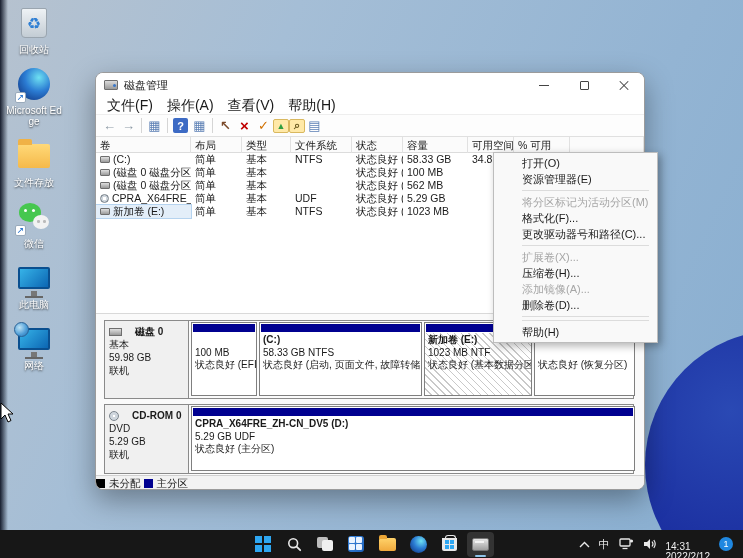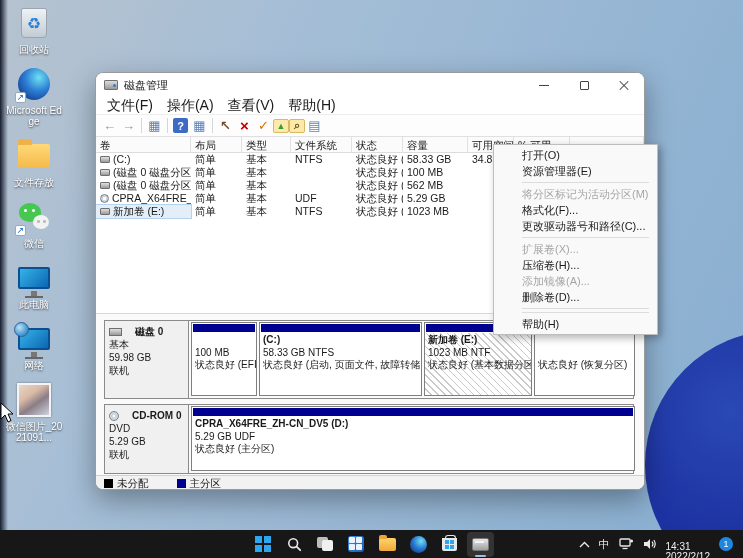--- a/index.html
+++ b/index.html
@@ -89,26 +89,26 @@
   .ginfo .gic-drive { width:13px; height:8px; background:linear-gradient(180deg,#e0e0e0,#9a9a9a); border:1px solid #6e6e6e; flex:none; }
   .ginfo .gic-cd { width:10px; height:10px; border-radius:50%; background:radial-gradient(circle,#fff 0 1.5px,#cfd6dd 1.5px 4px,#9aa4ad 4px); border:1px solid #7d868e; flex:none; }
   .gparts { flex:1; display:flex; gap:2px; padding:1px 2px 2px 2px; }
   .gpart { border:1px solid #7f7f7f; background:#fff; display:flex; flex-direction:column; }
   .gband { height:8px; background:#000090; flex:none; margin:1px; }
   .gbody { flex:1; padding:1px 3px; font-size:10px; line-height:12.5px; overflow:hidden; white-space:nowrap; }
   .gbody .b { font-weight:bold; }
   .gbody.hatched { background:repeating-linear-gradient(45deg,#ffffff 0 4px,#c9c9c9 4px 5px); }
   .gbody div { min-height:12.5px; }
 
-  .legend { height:16px; background:#f2f2f2; border-top:1px solid #d0d0d0; display:flex; align-items:center; gap:28px; padding-left:8px; font-size:10.5px; }
+  .legend { height:16px; background:#f2f2f2; border-top:1px solid #d0d0d0; display:flex; align-items:center; gap:3px; font-size:10.5px; }
   .legend .li { display:flex; align-items:center; gap:4px; }
   .lsq { width:9px; height:9px; display:inline-block; }
 
   
-  .ctx { position:absolute; left:493px; top:144px; width:165px; background:#f9f9f9; border:1px solid #bdbdbd;
+  .ctx { position:absolute; left:493px; top:152px; width:165px; background:#f9f9f9; border:1px solid #bdbdbd;
     box-shadow:3px 3px 8px rgba(0,0,0,.3); z-index:50; padding:2px 0; font-size:11px; color:#1b1b1b; }
   .ctx .it { height:16px; line-height:16px; padding-left:28px; white-space:nowrap; }
   .ctx .it.dis { color:#a6a6a6; }
   .ctx .sep { height:1px; background:#dcdcdc; margin:3px 8px 3px 28px; }
 
   
   .taskbar { position:absolute; left:0; bottom:0; width:743px; height:28px; background:#171717; z-index:40;
     display:flex; align-items:center; }
   .tb-center { position:absolute; left:50%; transform:translateX(-50%); display:flex; gap:4px; align-items:center; height:28px; }
   .app { width:27px; height:25px; border-radius:4px; display:flex; align-items:center; justify-content:center; position:relative; }
@@ -183,26 +183,20 @@
       <div class="lbl">此电脑</div>
     </div>
     <div class="dicon">
       <div class="art">
           <div class="monitor-art">
             <div class="globe"></div>
           </div>
         </div>
       <div class="lbl">网络</div>
     </div>
-    <div class="dicon">
-      <div class="art">
-          <div class="pic-art"></div>
-        </div>
-      <div class="lbl">微信图片_2021091...</div>
-    </div>
   </div>
 
   <div class="win">
     <div class="titlebar">
       <div class="title-ic"></div>
       <div class="title-txt">磁盘管理</div>
       <div class="cap-btns">
         <div class="cap">
             <div class="glyph-min"></div>
           </div>

